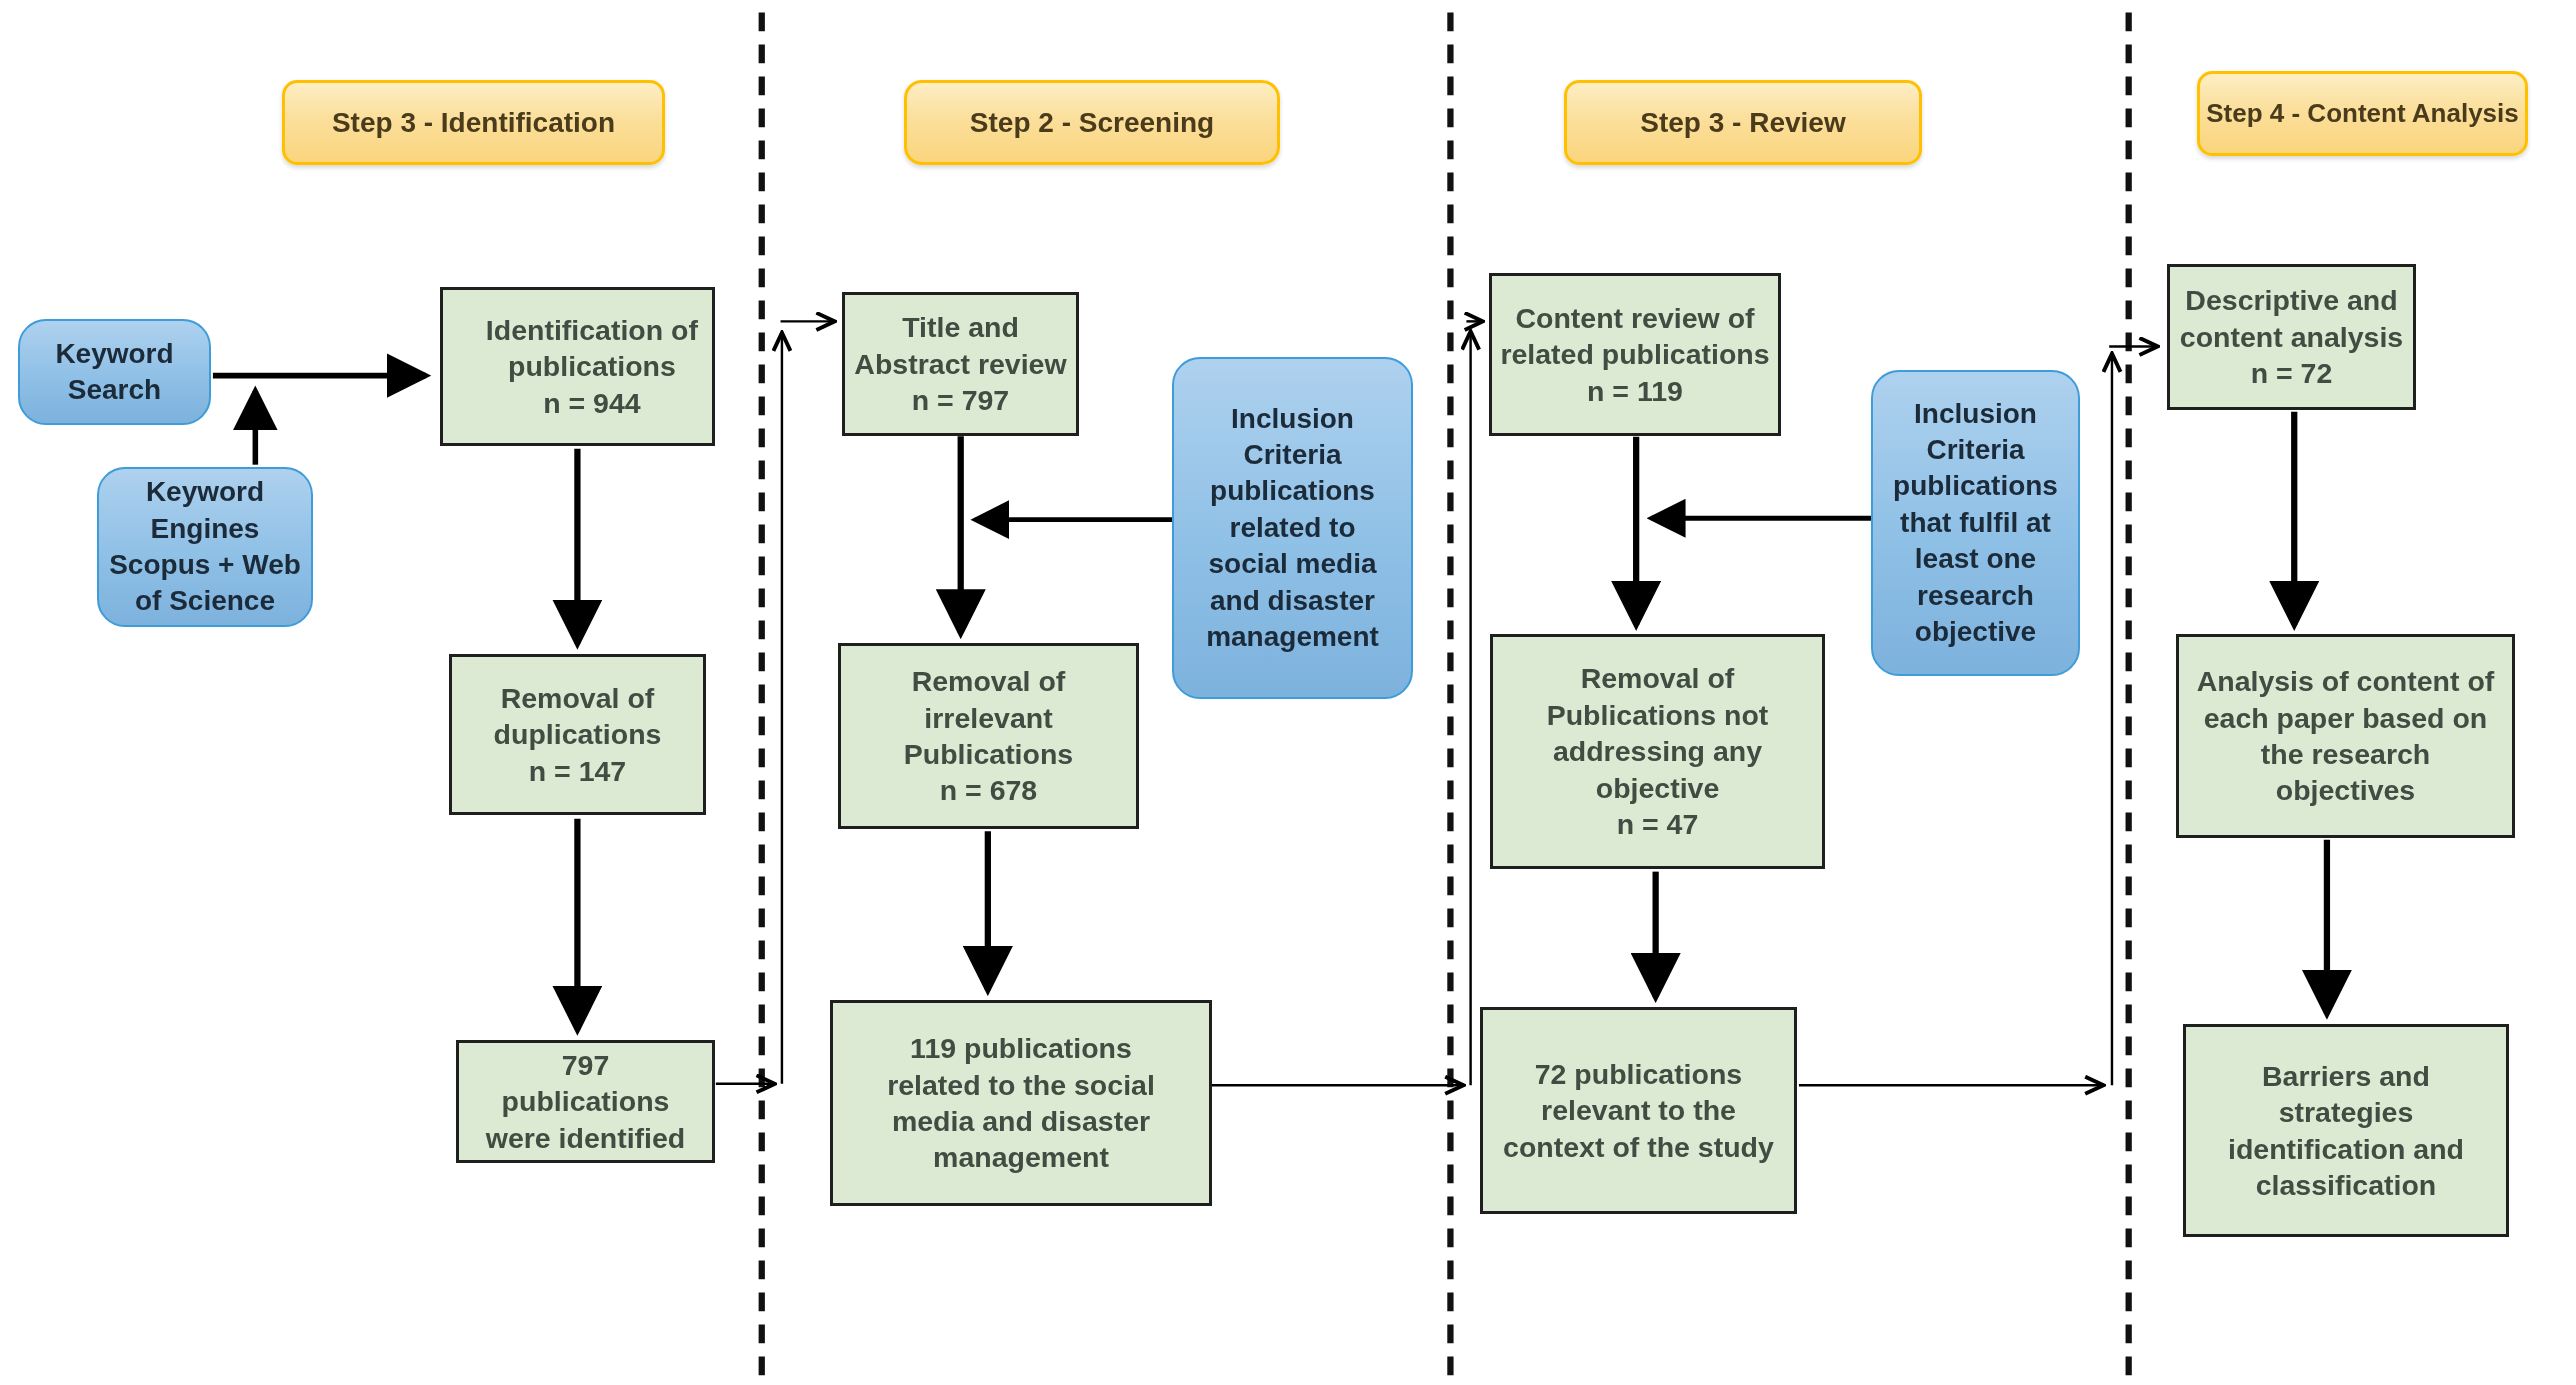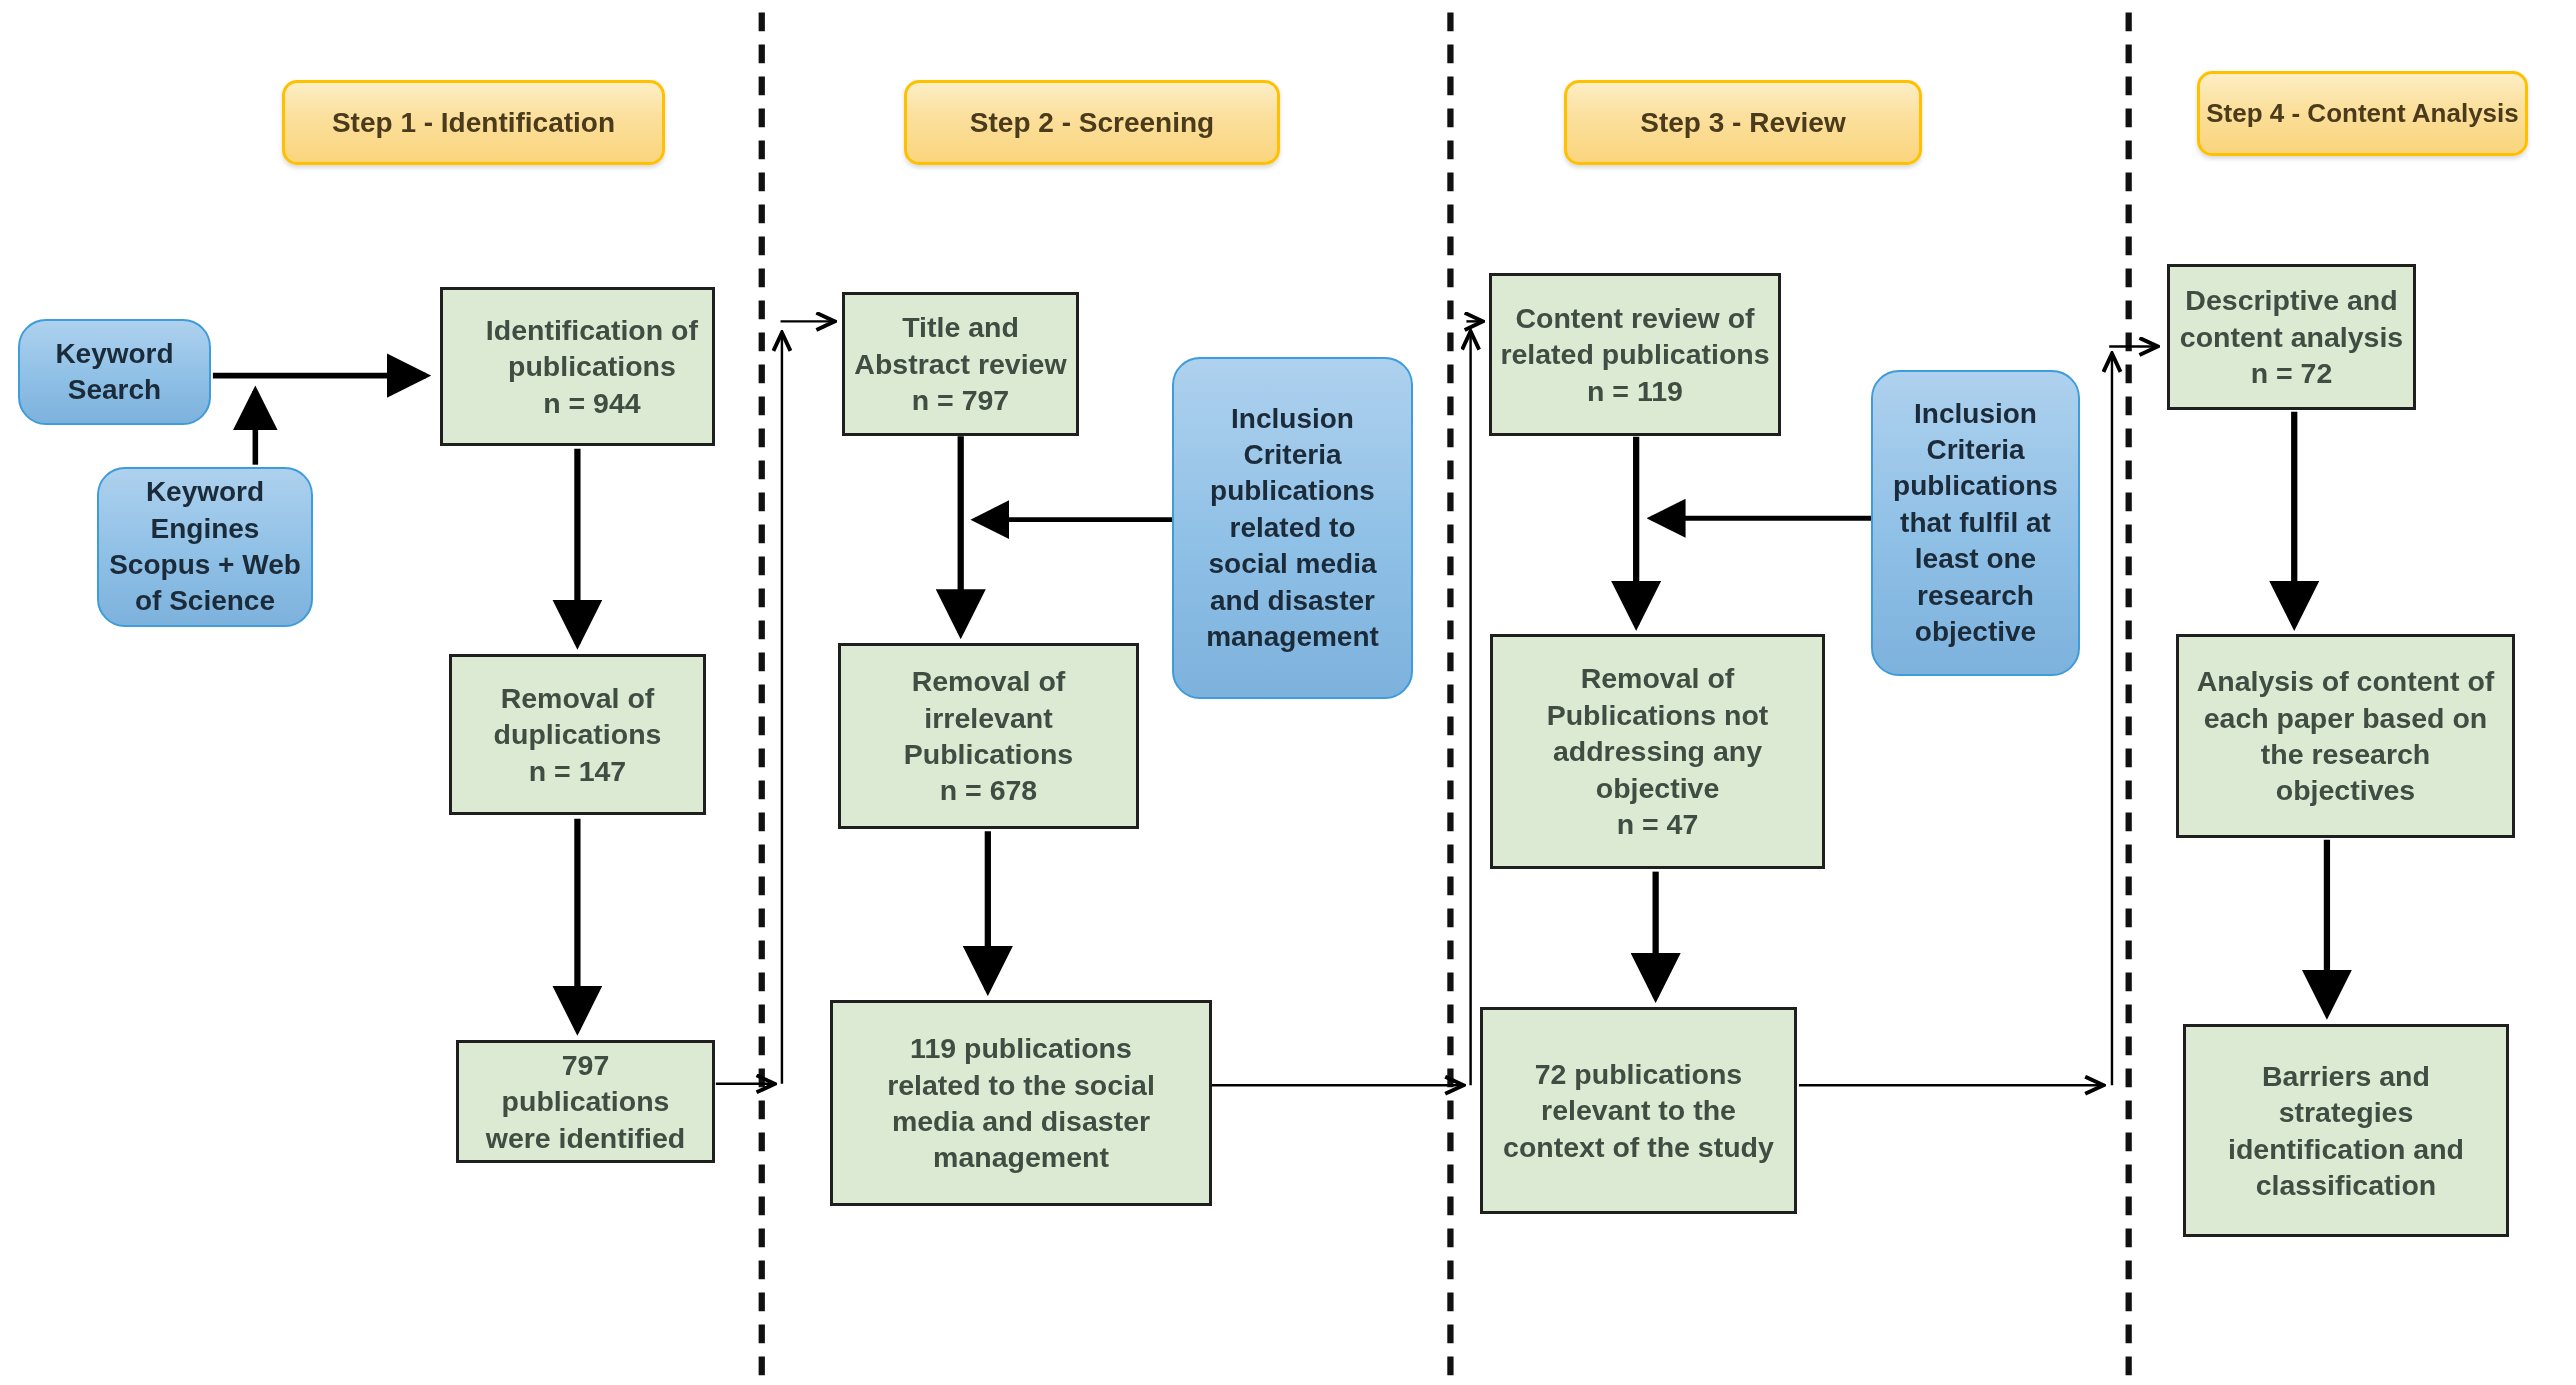--- a/index.html
+++ b/index.html
@@ -120,22 +120,22 @@
     <line x1="2380" y1="1253" x2="2380" y2="1433" stroke="#000" stroke-width="9" marker-end="url(#mthick)"></line>
 
     <line x1="2586" y1="1560" x2="3022" y2="1560" stroke="#000" stroke-width="3.5" marker-end="url(#mthin)"></line>
     <line x1="3036" y1="1560" x2="3036" y2="510" stroke="#000" stroke-width="3.5" marker-end="url(#mthin)"></line>
     <line x1="3032" y1="498" x2="3100" y2="498" stroke="#000" stroke-width="3.5" marker-end="url(#mthin)"></line>
 
     <line x1="3298" y1="592" x2="3298" y2="898" stroke="#000" stroke-width="9" marker-end="url(#mthick)"></line>
     <line x1="3345" y1="1207" x2="3345" y2="1457" stroke="#000" stroke-width="9" marker-end="url(#mthick)"></line>
   </svg>
 
-  <div class="step-header" style="left:282px; top:80px; width:383px; height:85px;">Step 1 - Identification</div>
-  <div class="step-header" style="left:904px; top:80px; width:376px; height:85px;">Step 2 - Screening</div>
+  <div class="step-header" style="left:282px; top:80px; width:383px; height:85px;">Step 3 - Identification</div>
+  <div class="step-header" style="left:904px; top:80px; width:376px; height:85px;border-radius:18px;">Step 2 - Screening</div>
   <div class="step-header" style="left:1564px; top:80px; width:358px; height:85px;">Step 3 - Review</div>
   <div class="step-header" style="left:2197px; top:71px; width:331px; height:85px; font-size:26px;">Step 4 - Content Analysis</div>
 
   <div class="process-box" style="left:440px; top:287px; width:275px; height:159px;padding-left:33px;">Identification of
 publications
 n = 944</div>
   <div class="process-box" style="left:449px; top:654px; width:257px; height:161px;">Removal of
 duplications
 n = 147</div>
   <div class="process-box" style="left:456px; top:1040px; width:259px; height:123px;">797

